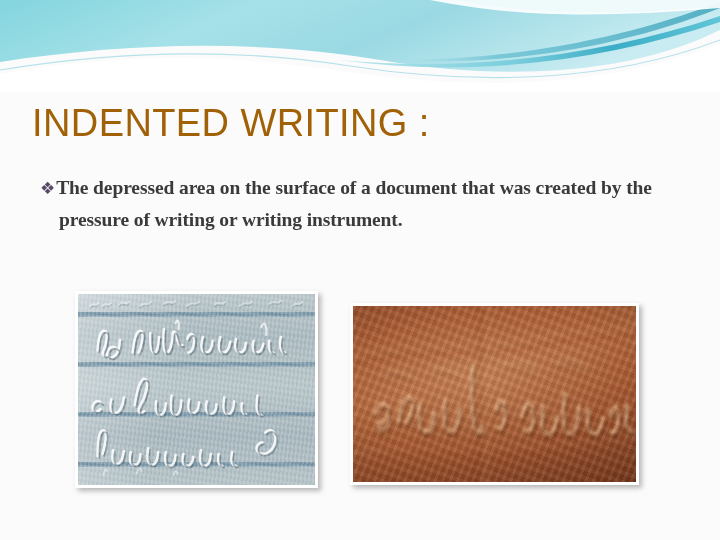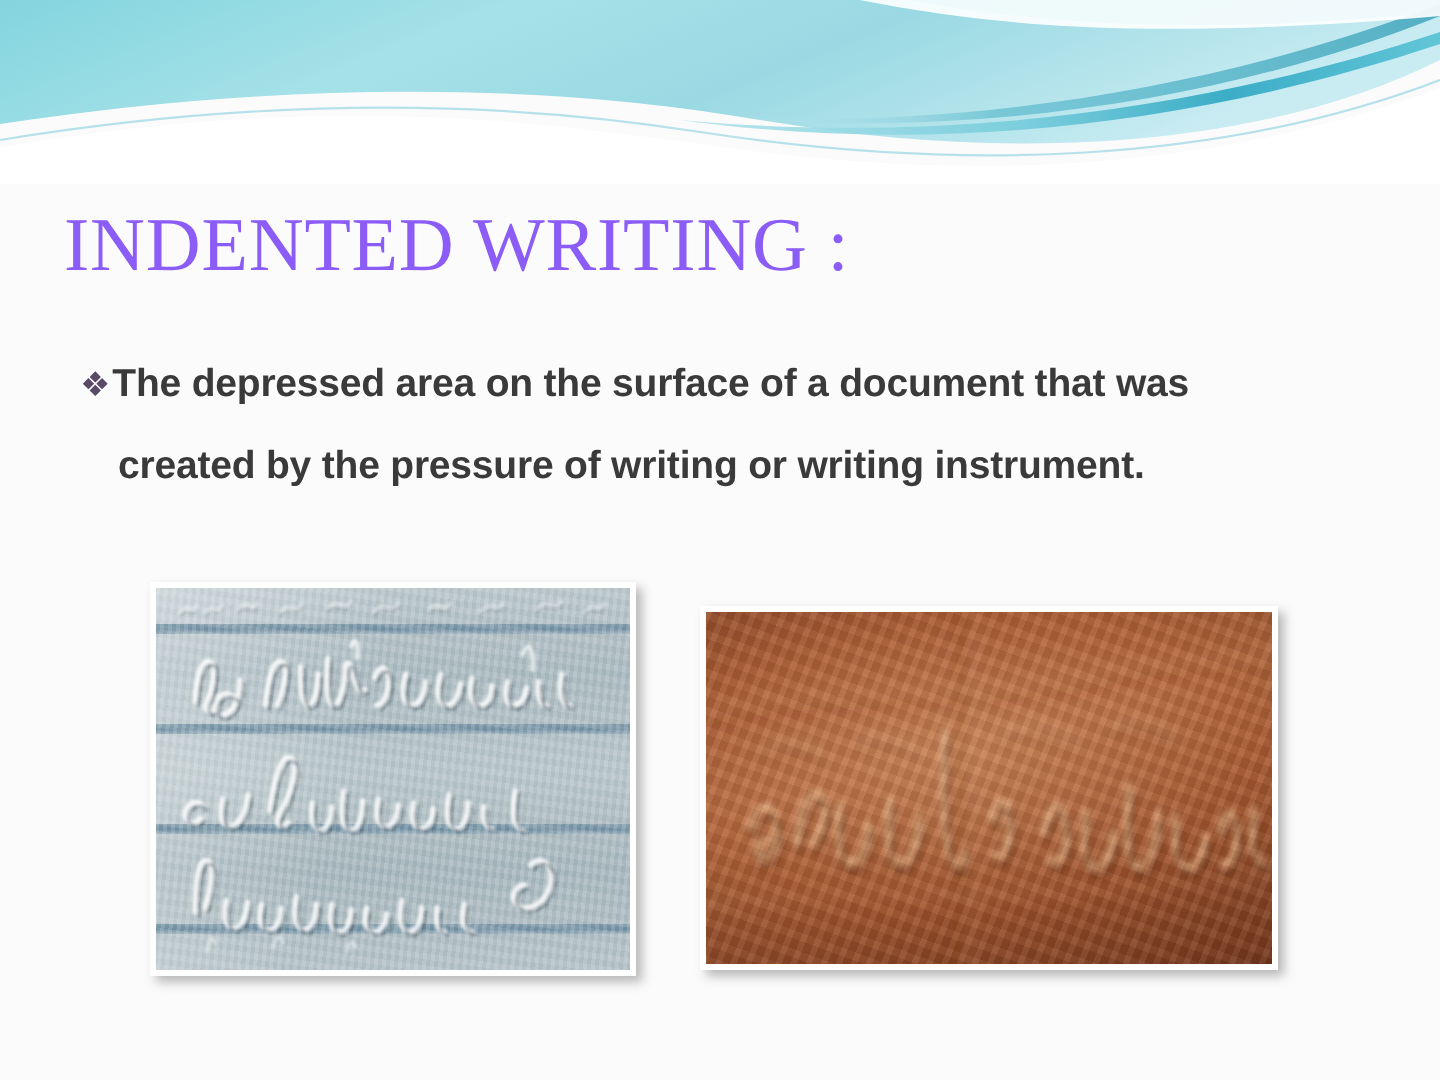--- a/index.html
+++ b/index.html
@@ -37,42 +37,42 @@
   .header-wave svg { display: block; width: 720px; height: 92px; }
 
   
   .title {
     position: absolute;
     left: 32px;
     top: 101px;
     font-size: 38px;
     line-height: 44px;
     letter-spacing: 0.4px;
-    color: #8b5cf6;
+    color: #a16207;
     font-weight: 400;
     white-space: nowrap;
-    font-family: Liberation Serif, serif;
   }
 
   
   .body-block {
     position: absolute;
     left: 40px;
     top: 172px;
     width: 620px;
   }
   .bullet-row {
     display: block;
     font-size: 19.5px;
-    line-height: 41px;
+    line-height: 31px;
     color: #3a3a3a;
     font-weight: 600;
     text-indent: -19px;
     padding-left: 19px;
     letter-spacing: -0.1px;
+    font-family: Liberation Serif, serif;
   }
   .bullet-glyph {
     color: #5a4a6a;
     font-size: 17px;
     font-weight: 400;
     padding-right: 1px;
   }
 
   
   .photo {

